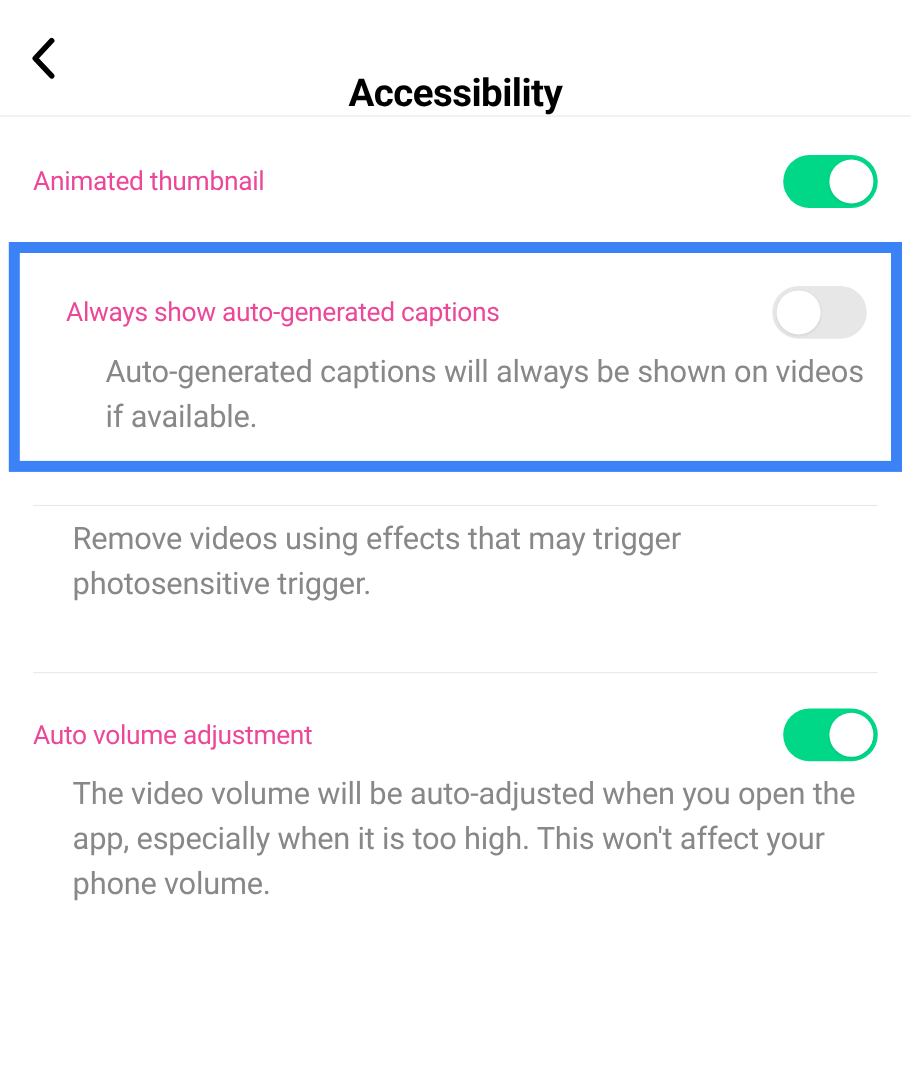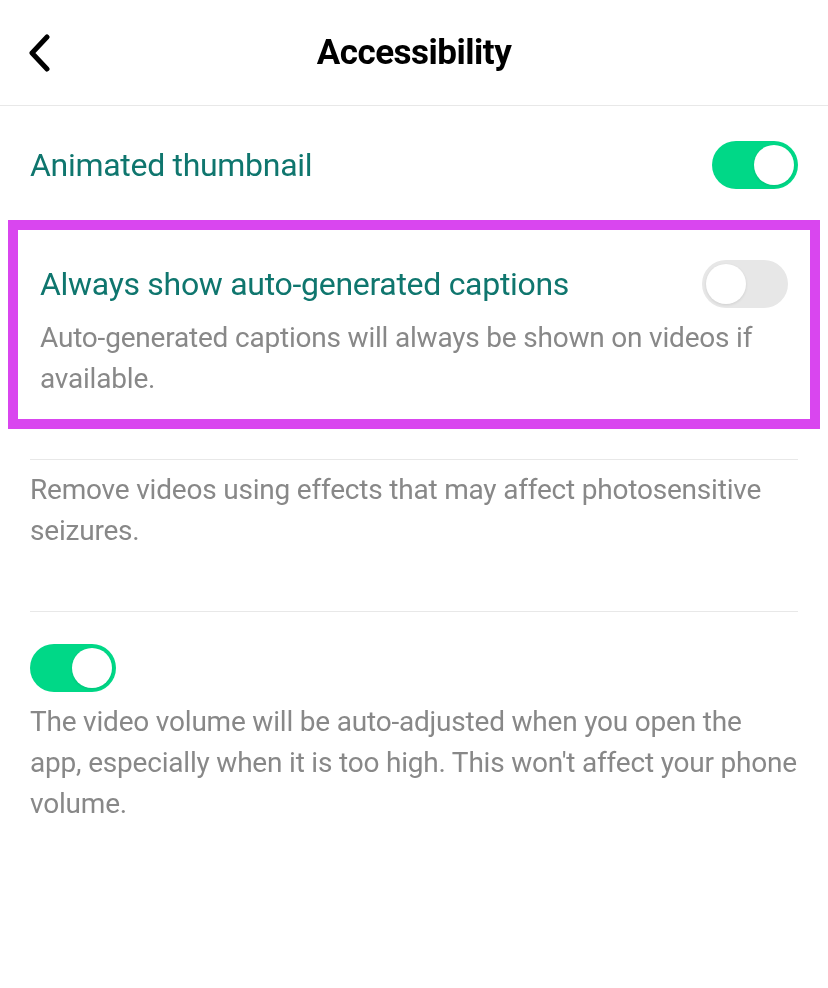--- a/index.html
+++ b/index.html
@@ -10,21 +10,21 @@
     body {
       font-family: -apple-system, BlinkMacSystemFont, "Segoe UI", Roboto, Helvetica, Arial, sans-serif;
       background: #ffffff;
       width: 828px;
       height: 988px;
       overflow: hidden;
     }
     .header {
       position: relative;
       display: flex;
-      align-items: center;
+      align-items: flex-end;
       justify-content: center;
       height: 106px;
       border-bottom: 1px solid #e8e8e8;
     }
     .back-button {
       position: absolute;
       left: 28px;
       top: 50%;
       transform: translateY(-50%);
       cursor: pointer;
@@ -44,31 +44,32 @@
     .setting-row {
       display: flex;
       align-items: center;
       justify-content: space-between;
       padding: 35px 30px 25px 30px;
     }
     .setting-row.with-desc {
       padding: 22px 30px 10px 30px;
     }
     .setting-label {
-      font-size: 32px;
+      font-size: 24px;
       font-weight: 400;
-      color: #0f766e;
+      color: #ec4899;
       letter-spacing: -0.3px;
     }
     .setting-desc {
       font-size: 28px;
       color: #888888;
       padding: 0 30px 30px 30px;
       line-height: 1.45;
       letter-spacing: -0.2px;
+      margin-left: 36px;
     }
     .section-header {
       font-size: 29px;
       color: #888888;
       padding: 45px 30px 20px 30px;
       letter-spacing: -0.2px;
     }
     .toggle {
       position: relative;
       width: 86px;
@@ -101,23 +102,24 @@
     .divider {
       height: 1px;
       background: #e8e8e8;
       margin: 0 30px;
     }
     .divider.wide {
       margin: 0 30px;
       margin-top: 30px;
     }
     .highlight-box {
-      border: 10px solid #d946ef;
+      border: 10px solid #3b82f6;
       margin: 6px 8px 0 8px;
       padding-bottom: 10px;
+      padding-left: 20px;
     }
     .highlight-box .setting-row.with-desc {
       padding: 30px 22px 10px 22px;
     }
     .highlight-box .setting-desc {
       padding: 0 22px 10px 22px;
     }
     .section-block {
       padding-top: 10px;
     }
@@ -149,27 +151,28 @@
       <div class="toggle off">
         <div class="toggle-knob"></div>
       </div>
     </div>
     <div class="setting-desc">Auto-generated captions will always be shown on videos if available.</div>
   </div>
 
   <div class="divider wide"></div>
 
   <div class="section-block">
-    <div class="setting-desc">Remove videos using effects that may affect photosensitive seizures.</div>
+    <div class="setting-desc">Remove videos using effects that may trigger photosensitive trigger.</div>
   </div>
 
   <div class="divider wide"></div>
 
   <div class="section-block">
     <div class="setting-row with-desc">
+      <div class="setting-label">Auto volume adjustment</div>
       <div class="toggle on">
         <div class="toggle-knob"></div>
       </div>
     </div>
     <div class="setting-desc">The video volume will be auto-adjusted when you open the app, especially when it is too high. This won't affect your phone volume.</div>
   </div>
 
 </div>
 
 </body></html>

